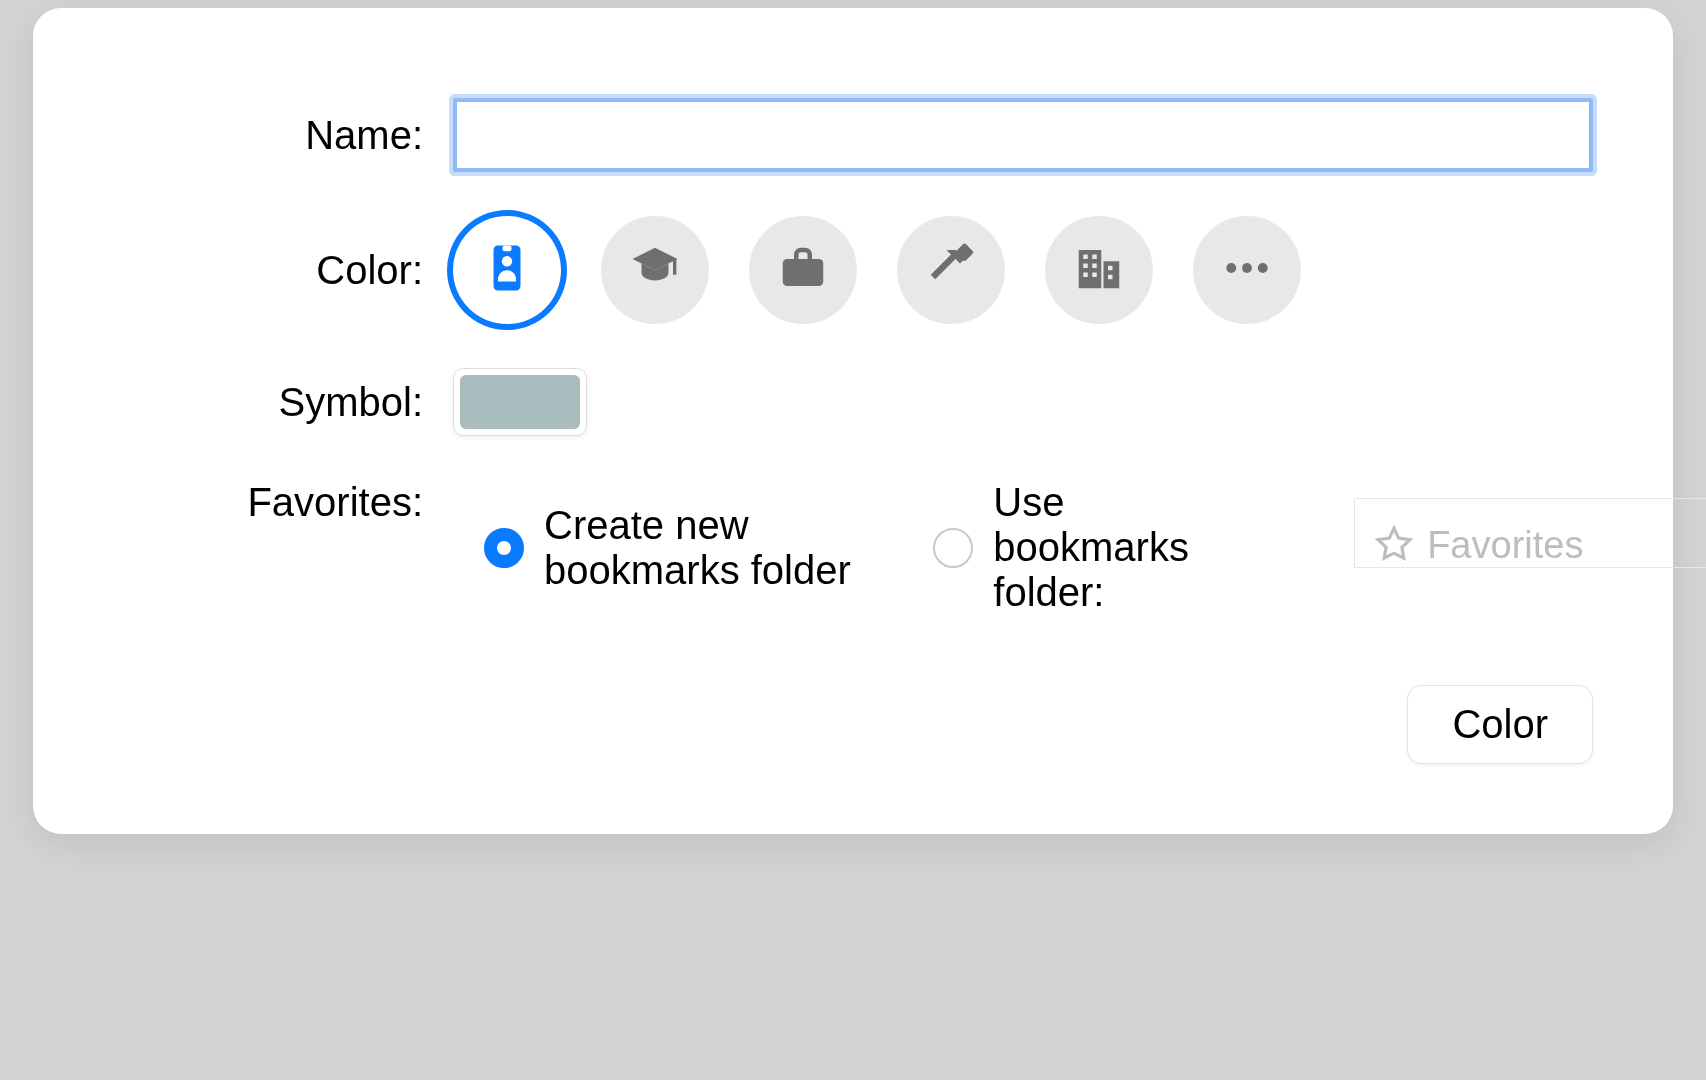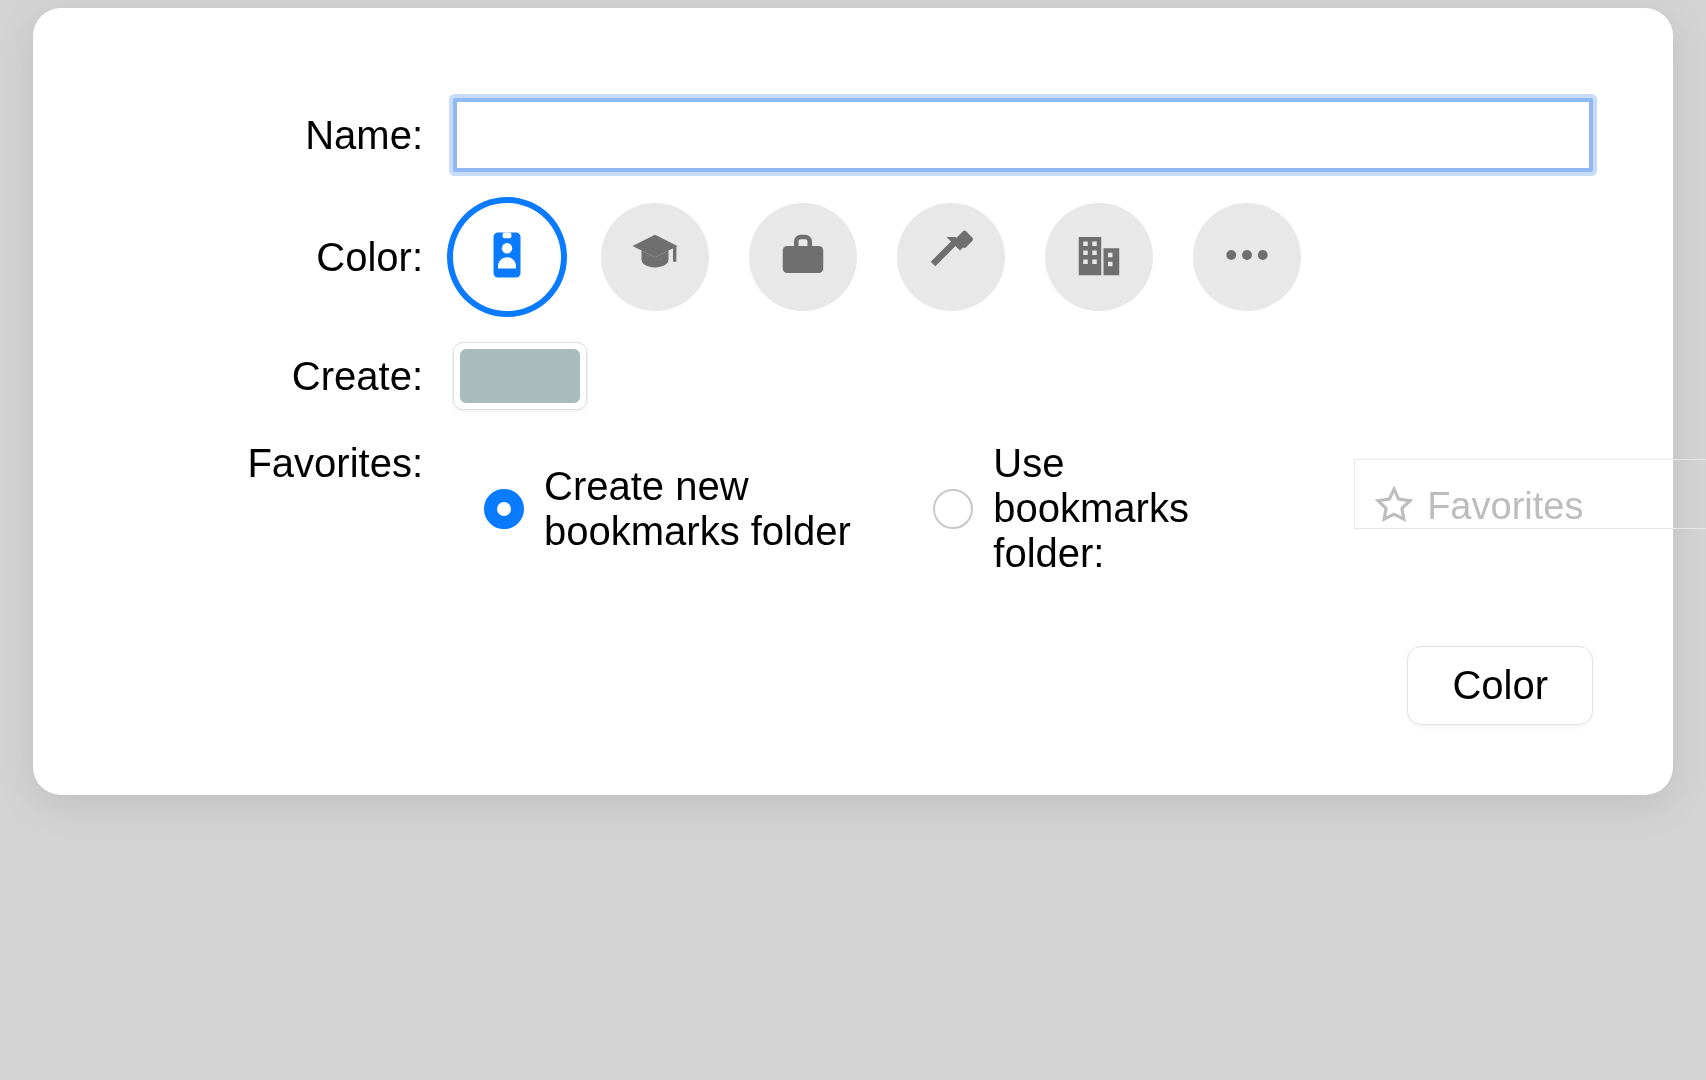--- a/index.html
+++ b/index.html
@@ -21,21 +21,21 @@
       background: #ffffff;
       border-radius: 28px;
       width: 1640px;
       margin-top: 8px;
       padding: 90px 80px 70px 80px;
       box-shadow: 0 10px 40px rgba(0,0,0,0.1);
     }
     .form-row {
       display: flex;
       align-items: center;
-      margin-bottom: 31px;
+      margin-bottom: 44px;
     }
     .form-label {
       width: 340px;
       text-align: right;
       font-size: 40px;
       color: #000;
       padding-right: 30px;
       flex-shrink: 0;
     }
     .form-control-area {
@@ -261,21 +261,21 @@
                 <circle cx="19" cy="12" r="2.2"></circle>
               </svg>
           </span>
         </div>
 
       </div>
     </div>
   </div>
 
   <div class="form-row">
-    <div class="form-label">Create:</div>
+    <div class="form-label">Symbol:</div>
     <div class="form-control-area">
       <div class="color-swatch-wrap">
         <div class="color-swatch"></div>
       </div>
     </div>
   </div>
 
   <div class="form-row favorites-row">
     <div class="form-label">Favorites:</div>
     <div class="form-control-area">

